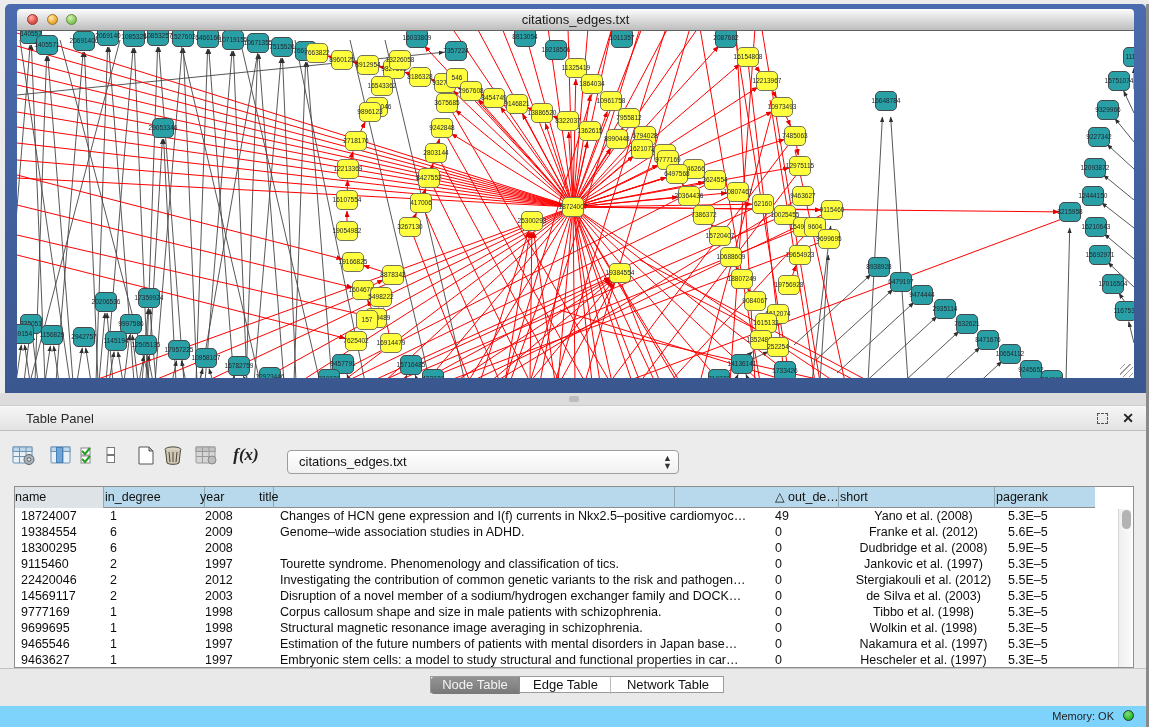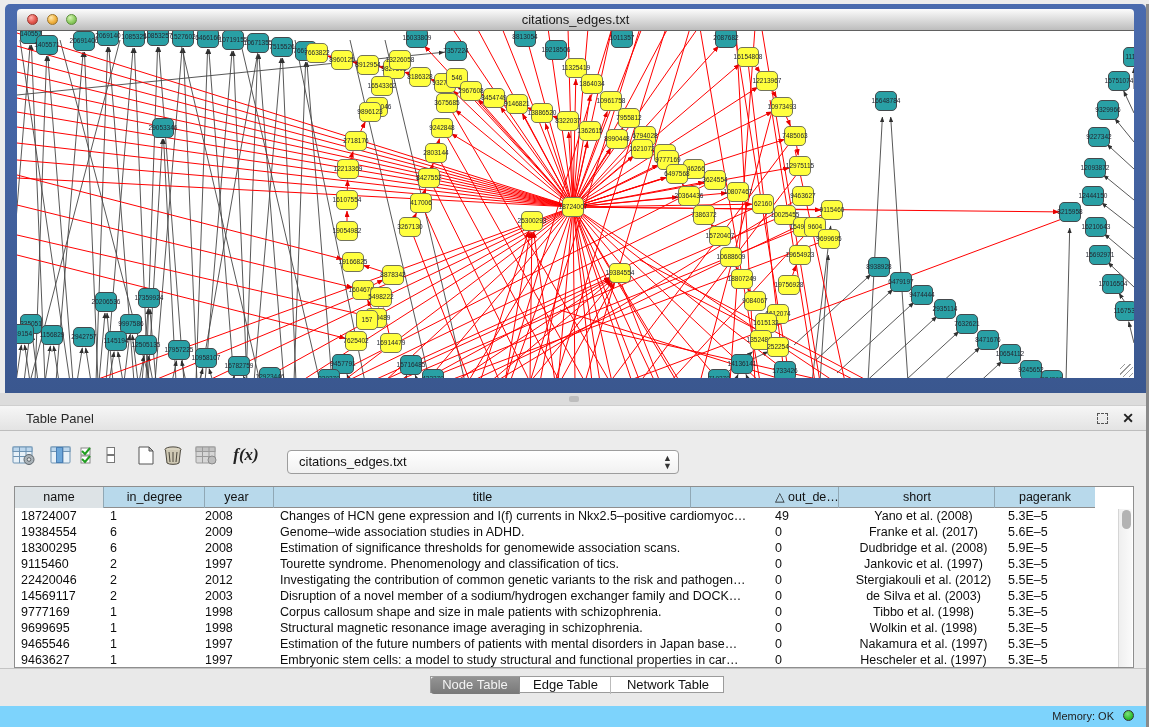--- a/index.html
+++ b/index.html
@@ -14,21 +14,21 @@
 #divider .knob{position:absolute;left:569px;top:3px;width:10px;height:6px;background:#bdbdbd;border-radius:2px}
 #tphead{position:absolute;left:0;top:405px;width:1146px;height:26px;background:linear-gradient(#f6f6f6,#e3e3e3);border-bottom:1px solid #bdbdbd;border-top:1px solid #cfcfcf}
 #tphead .t{font-size:13px;color:#2a2a2a;line-height:25px;padding-left:26px}
 #tpfloat{position:absolute;right:38px;top:7px;width:11px;height:11px;border:1px dashed #555}
 #tpclose{position:absolute;right:12px;top:4px;font-size:14px;font-weight:bold;color:#222}
 #toolbar{position:absolute;left:0;top:431px;width:1146px;height:55px;background:#ececec}
 #combo{position:absolute;left:287px;top:19px;width:392px;height:24px;background:linear-gradient(#fff,#f1f1f1);border:1px solid #9d9d9d;border-radius:4px;font-size:13px;color:#111;line-height:22px;padding-left:11px}
 #combo .st{position:absolute;right:6px;top:3px;font-size:9px;color:#333;line-height:8px;text-align:center}
 #tablewrap{position:absolute;left:14px;top:486px;width:1120px;height:182px;background:#fff;border:1px solid #8e8e8e;overflow:hidden}
 #thead{position:absolute;left:0;top:0;width:1080px;height:21px;background:#b8d9eb;border-bottom:1px solid #8e8e8e}
-#thead div{position:absolute;top:0;height:21px;font-size:12.5px;color:#111;text-align:center;line-height:21px;border-right:1px solid #90a8b5;white-space:nowrap;overflow:hidden}
+#thead div{position:absolute;top:0;height:21px;font-size:12.5px;color:#111;line-height:21px;border-right:1px solid #90a8b5;white-space:nowrap;overflow:hidden}
 #tbody{position:absolute;left:0;top:22px;width:1080px}
 .tr{position:relative;height:16px;font-size:12.5px;color:#0d0d0d;white-space:nowrap}
 .tr div{position:absolute;top:0;height:16px;line-height:15px;overflow:hidden}
 .c0{left:6px;width:80px}.c1{left:95px;width:85px}.c2{left:190px;width:70px}
 .c3{left:265px;width:490px}.c4{left:760px;width:65px}
 .c5{left:830px;width:157px;text-align:center}.c6{left:991px;width:95px;padding-left:2px}
 #vsb{position:absolute;right:1px;top:22px;width:14px;height:158px;background:linear-gradient(90deg,#efefef,#fafafa);border-left:1px solid #d5d5d5}
 #vsb .th{position:absolute;left:2.5px;top:1px;width:9px;height:19px;background:#b3b3b3;border-radius:5px}
 #tabs{position:absolute;left:0;top:668px;width:1146px;height:38px;background:#e9e9e9;border-top:1px solid #c4c4c4}
 #seg{position:absolute;left:430px;top:7px;width:294px;height:17px;border:1px solid #9b9b9b;border-radius:0;background:#fff;font-size:13px}
@@ -932,49 +932,48 @@
  <circle cx="204" cy="15" r="4" fill="#bdbdbd" stroke="#8a8a8a"></circle>
  <text x="238" y="15" font-family="Liberation Serif" font-style="italic" font-size="17" font-weight="bold" fill="#222" text-anchor="middle">f(x)</text>
 </svg>
 <div id="combo">citations_edges.txt<div class="st">▲<br>▼</div></div>
 </div>
 <div id="tablewrap">
  <div id="thead">
   <div style="left:0;width:89px;background:#dde3e6">name</div>
   <div style="left:90px;width:100px">in_degree</div>
   <div style="left:185px;width:74px">year</div>
-  <div style="left:260px;width:416px">title</div>
+  <div style="left:244px;width:416px">title</div>
   <div style="left:754px;width:70px;text-align:left;padding-left:6px">△ out_de…</div>
   <div style="left:825px;width:155px">short</div>
   <div style="left:981px;width:98px;border-right:none">pagerank</div>
  </div>
  <div id="tbody">
       <div class="tr">
         <div class="c0">18724007</div>
         <div class="c1">1</div>
         <div class="c2">2008</div>
         <div class="c3">Changes of HCN gene expression and I(f) currents in Nkx2.5–positive cardiomyoc…</div>
         <div class="c4">49</div>
         <div class="c5">Yano et al. (2008)</div>
         <div class="c6">5.3E–5</div>
       </div>
       <div class="tr">
         <div class="c0">19384554</div>
         <div class="c1">6</div>
         <div class="c2">2009</div>
         <div class="c3">Genome–wide association studies in ADHD.</div>
         <div class="c4">0</div>
-        <div class="c5">Franke et al. (2017)</div>
+        <div class="c5">Franke et al. (2012)</div>
         <div class="c6">5.6E–5</div>
       </div>
       <div class="tr">
         <div class="c0">18300295</div>
         <div class="c1">6</div>
         <div class="c2">2008</div>
-        <div class="c3">Estimation of significance thresholds for genomewide association scans.</div>
         <div class="c4">0</div>
         <div class="c5">Dudbridge et al. (2008)</div>
         <div class="c6">5.9E–5</div>
       </div>
       <div class="tr">
         <div class="c0">9115460</div>
         <div class="c1">2</div>
         <div class="c2">1997</div>
         <div class="c3">Tourette syndrome. Phenomenology and classification of tics.</div>
         <div class="c4">0</div>

